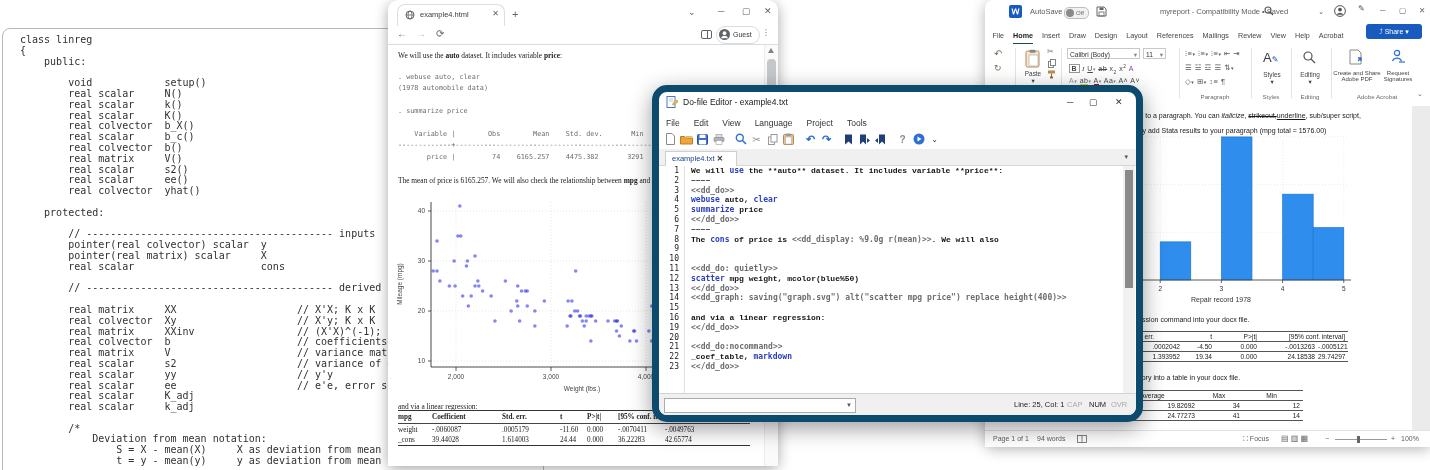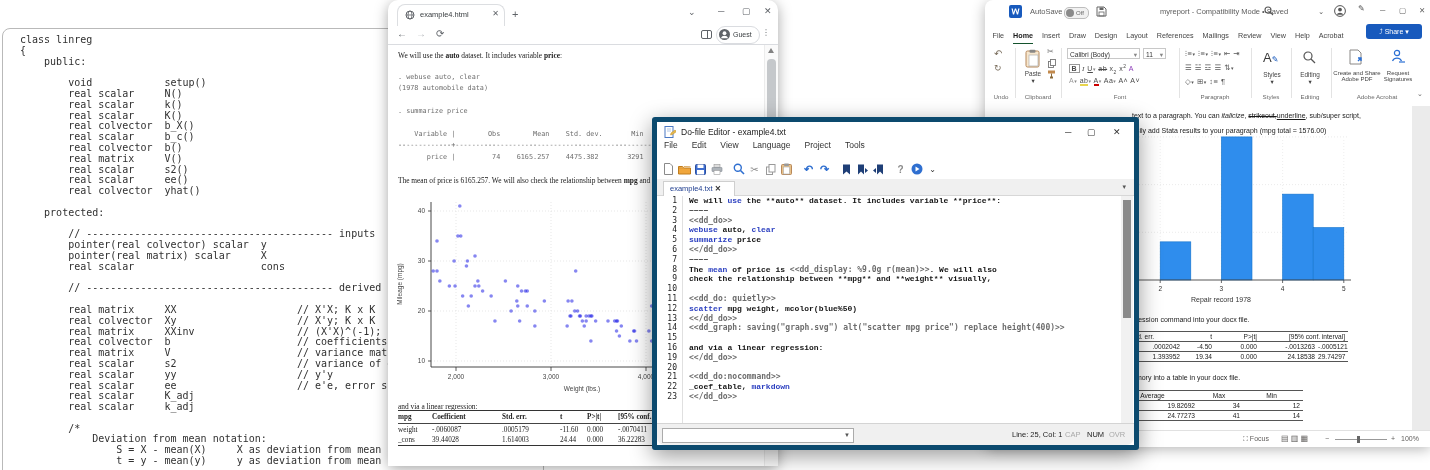--- a/index.html
+++ b/index.html
@@ -23,36 +23,36 @@
 .serif{font-family:"Liberation Serif",serif;font-size:7.4px;color:#1a1a1a;white-space:nowrap;}
 #stata-out{margin:0;font:6.8px/11.4px "DejaVu Sans Mono",monospace;color:#6e6e6e;white-space:pre;}
 #bscroll{right:0;top:45px;width:13px;height:421px;background:#fafafa;border-left:1px solid #ececec;}
 #bthumb{left:2px;top:14px;width:9px;height:72px;background:#c5c8cb;border-radius:4px;}
 
 #regtbl{left:10px;top:365px;width:352px;font-family:"Liberation Serif",serif;font-size:7.2px;color:#222;border-top:1.6px solid #333;border-bottom:1.6px solid #333;}
 .regrow{display:grid;grid-template-columns:34px 70px 58px 27px 31px 47px auto;}
 .regrow.hdr{font-weight:bold;border-bottom:1px solid #444;padding:1px 0;}
 .regrow div{padding:1.2px 0;}
 
-#editor{left:652px;top:85px;width:477px;height:323px;background:#fff;border:5px solid #0c4a6e;border-radius:3px;box-shadow:0 6px 22px rgba(0,0,0,.40);z-index:4;margin-top:32px;}
+#editor{left:652px;top:85px;width:477px;height:323px;background:#fff;border:7px solid #0c4a6e;border-radius:15px;box-shadow:0 6px 22px rgba(0,0,0,.40);z-index:4;}
 #ed-title{left:0;top:0;width:100%;height:20px;}
 #ed-title-text{left:24px;top:5px;font-size:8.5px;color:#1a1a1a;}
 .ed-ctl{font-size:9px;color:#333;}
-#ed-menu{left:0;top:12px;width:100%;height:17px;}
+#ed-menu{left:0;top:20px;width:100%;height:17px;}
 .menu-item{font-size:8.5px;color:#333;display:inline-block;margin:0 7px;}
 #ed-toolbar{left:0;top:37px;width:100%;height:20px;display:flex;align-items:center;padding-left:5px;box-sizing:border-box;}
 .tbi{width:13px;height:13px;margin-right:3px;display:inline-flex;align-items:center;justify-content:center;}
 .tbsep{width:6px;}
 #ed-tabbar{left:0;top:57px;width:100%;height:17px;background:#f0f0f0;border-bottom:1px solid #d7d7d7;box-sizing:border-box;}
 #ed-tab{left:6px;top:2px;width:72px;height:15px;background:#fff;border:1px solid #cfcfcf;border-bottom:none;font-size:7.5px;color:#1e3d8f;padding:2px 0 0 6px;box-sizing:border-box;}
 #ed-body{left:0;top:74px;width:475px;height:227px;overflow:hidden;background:#fff;}
 .dorow{display:flex;height:9.8px;font:bold 8px/9.8px "DejaVu Sans Mono",monospace;}
 .donum{width:20px;text-align:right;color:#222;font-weight:normal;flex:0 0 20px;}
 .docode{padding-left:12px;white-space:pre;}
-.seg-t{color:#151515;font-family:Liberation Mono, monospace;} .seg-k{color:#2b3fc0;font-family:Liberation Mono, monospace;} .seg-d{color:#6d6d6d;}
+.seg-t{color:#151515;font-family:Liberation Mono, monospace;} .seg-k{color:#2b3fc0;} .seg-d{color:#6d6d6d;}
 #gutter-line{left:25px;top:74px;width:1px;height:227px;background:#e0e0e0;}
 #ed-scroll{right:1px;top:74px;width:12px;height:227px;background:#f1f1f1;}
 #ed-thumb{left:2px;top:4px;width:8px;height:118px;background:#8a8a8a;}
 #ed-status{left:0;top:301px;width:100%;height:21px;background:#f0f0f0;border-top:1px solid #d4d4d4;border-radius:0 0 8px 8px;}
 #ed-combo{left:5px;top:4px;width:190px;height:13px;background:#fff;border:1px solid #ababab;}
 .stat-txt{font-size:7.5px;color:#222;}
 .stat-dim{color:#a9a9a9;}
 
 #word{left:985px;top:0;width:445px;height:446px;background:#fff;border-radius:8px 0 0 8px;box-shadow:0 3px 14px rgba(0,0,0,.3);z-index:3;}
 #w-title{left:15px;top:0;width:100%;height:24px;text-align:center;}
@@ -616,25 +616,24 @@
           <div class="dorow">
             <span class="donum">6</span>
             <span class="docode"><span class="seg-d">&lt;&lt;/dd_do&gt;&gt;</span></span>
           </div>
           <div class="dorow">
             <span class="donum">7</span>
             <span class="docode"><span class="seg-t">~~~~</span></span>
           </div>
           <div class="dorow">
             <span class="donum">8</span>
-            <span class="docode"><span class="seg-t">The </span><span class="seg-k">mean</span><span class="seg-t"> of price is </span><span class="seg-d">&lt;&lt;dd_display: %9.0g r(mean)&gt;&gt;</span><span class="seg-t">. We will also</span></span>
+            <span class="docode"><span class="seg-t">The </span><span class="seg-k">cons</span><span class="seg-t"> of price is </span><span class="seg-d">&lt;&lt;dd_display: %9.0g r(mean)&gt;&gt;</span><span class="seg-t">. We will also</span></span>
           </div>
           <div class="dorow">
             <span class="donum">9</span>
-            <span class="docode"><span class="seg-t">check the relationship between **mpg** and **weight** visually,</span></span>
           </div>
           <div class="dorow">
             <span class="donum">10</span>
             <span class="docode"></span>
           </div>
           <div class="dorow">
             <span class="donum">11</span>
             <span class="docode"><span class="seg-d">&lt;&lt;dd_do: quietly&gt;&gt;</span></span>
           </div>
           <div class="dorow">

